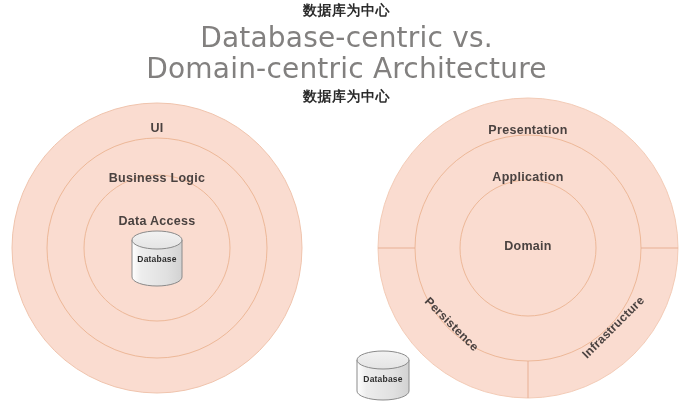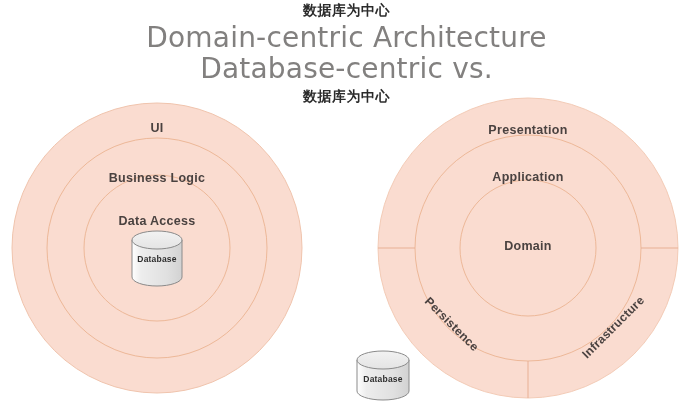--- a/index.html
+++ b/index.html
@@ -85,22 +85,22 @@
   }
 </style>
 </head>
 <body>
 
 <div id="stage">
 
   <div class="cn-annotation" id="cn-top">数据库为中心</div>
 
   <div class="main-title">
+    <span class="tline">Database-centric vs.</span>
     <span class="tline">Domain-centric Architecture</span>
-    <span class="tline">Database-centric vs.</span>
   </div>
 
   <div class="cn-annotation" id="cn-bottom">数据库为中心</div>
 
   <svg id="diagram" viewBox="0 0 693 410" xmlns="http://www.w3.org/2000/svg">
 
     <defs>
       <linearGradient id="cylTopGrad" x1="0" y1="0" x2="0" y2="1">
         <stop offset="0%" stop-color="#f2f2f2"></stop>
         <stop offset="100%" stop-color="#e4e4e4"></stop>

